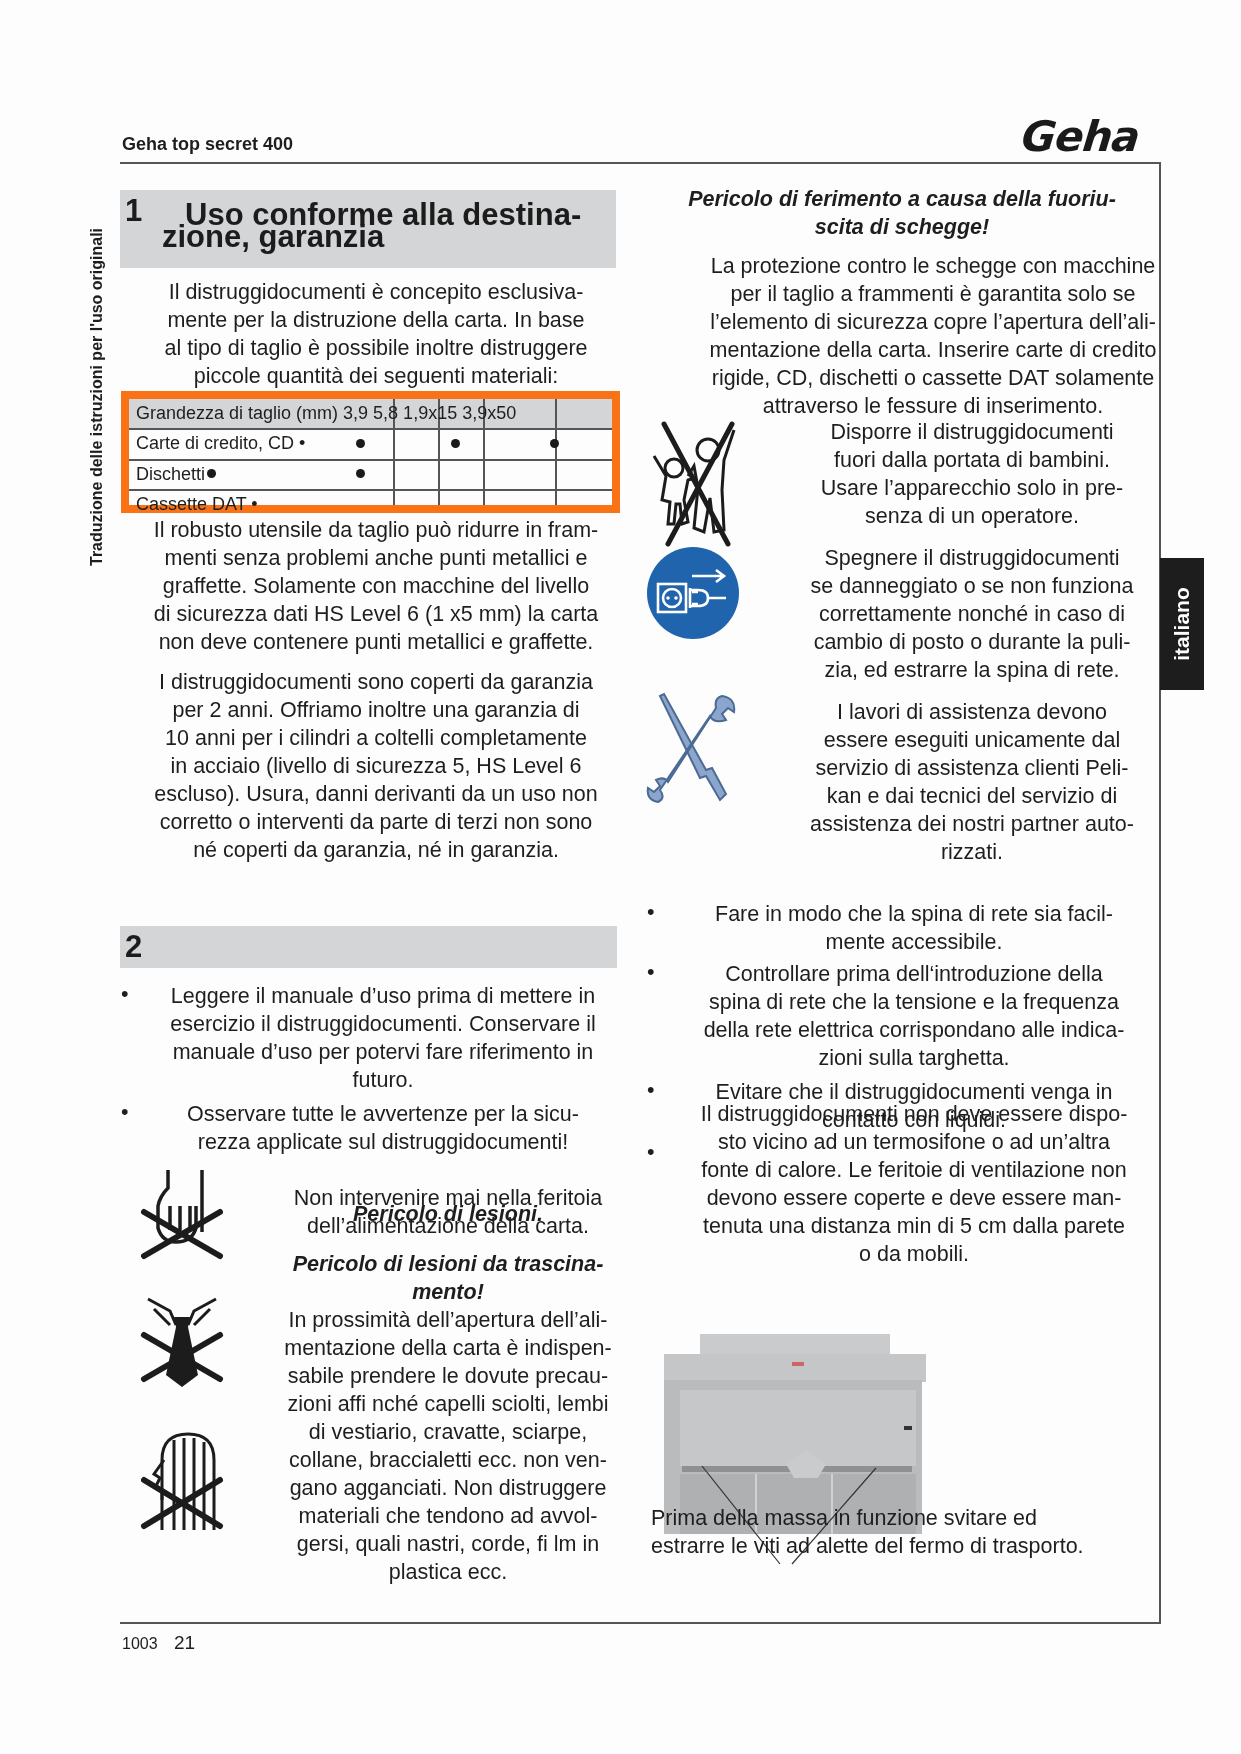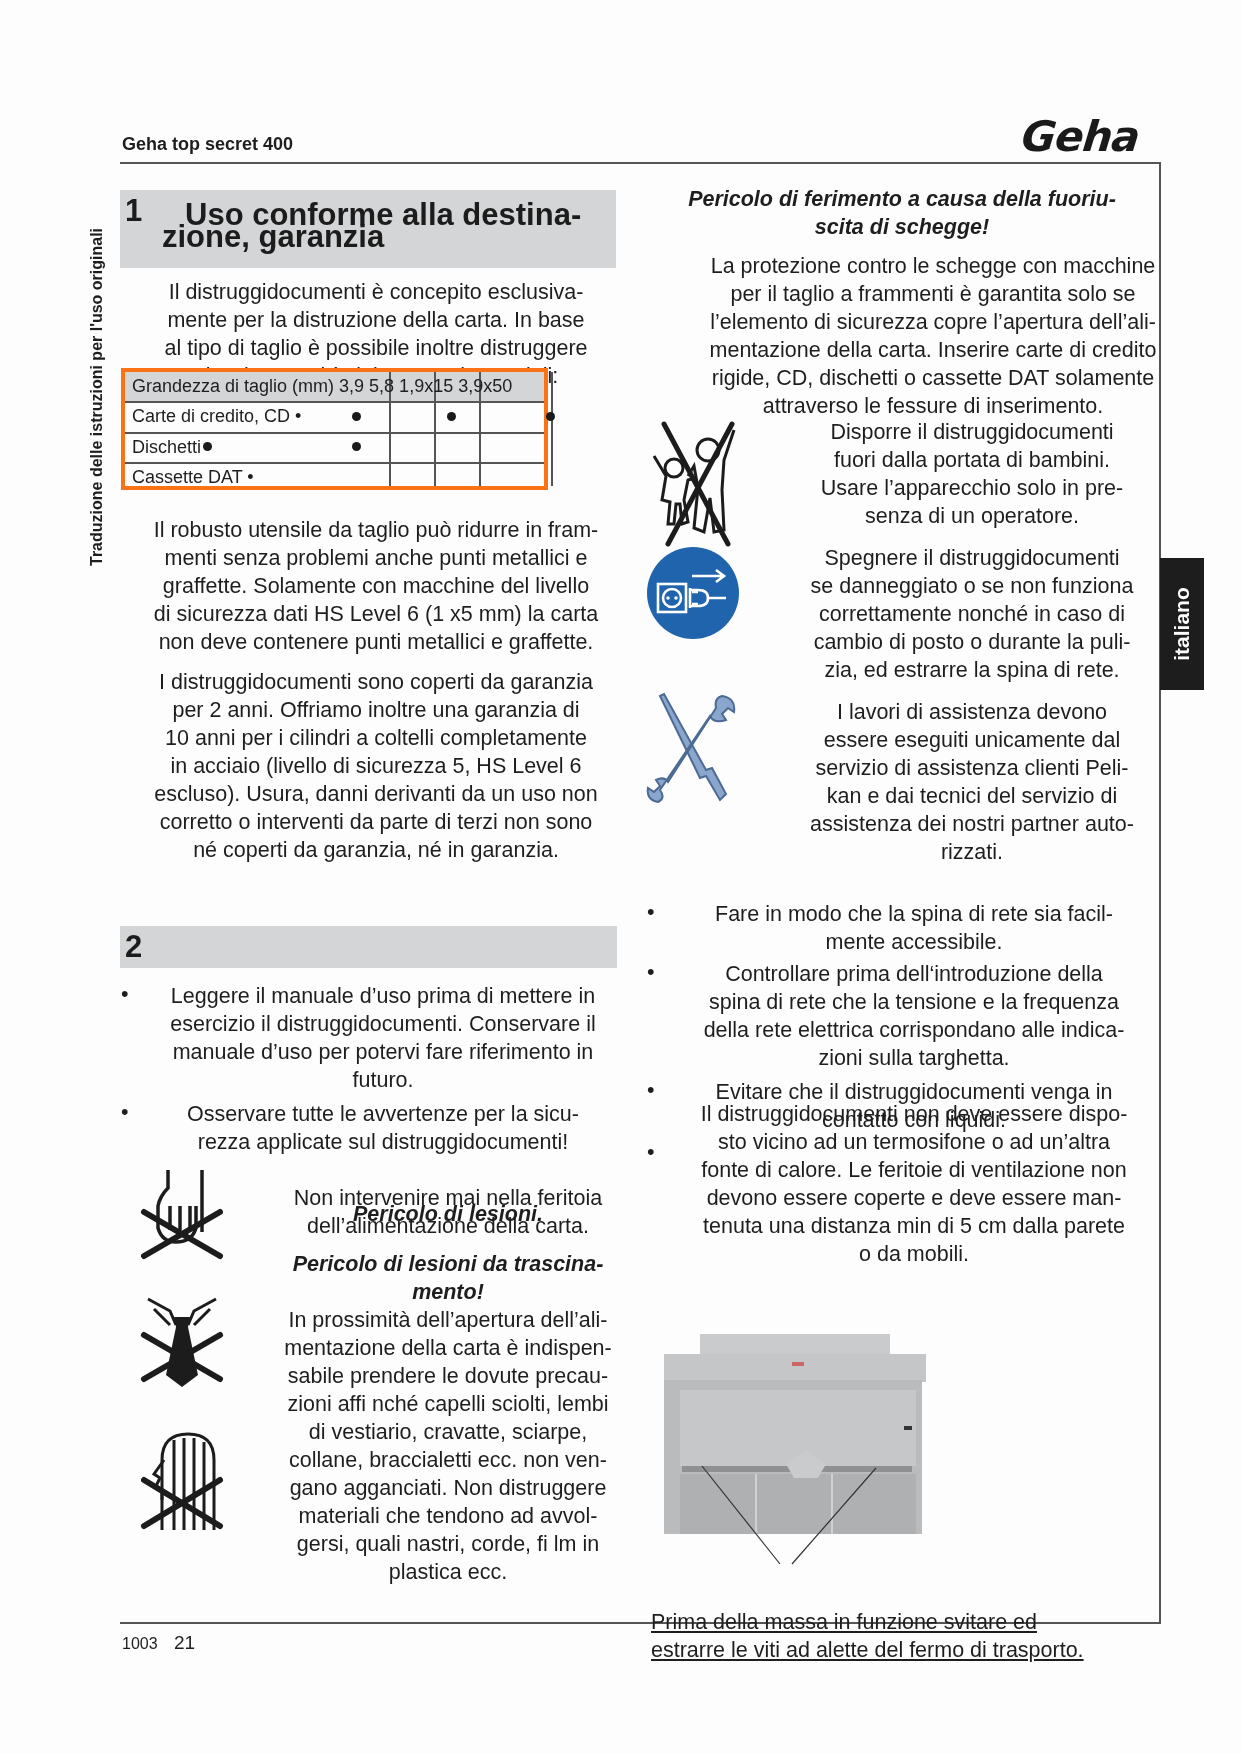--- a/index.html
+++ b/index.html
@@ -13,21 +13,21 @@
   .vline { background:#555; width:2px; }
   .side-text { left:88px; top:566px; width:400px; font-size:16px; font-weight:bold;
                transform-origin:0 0; transform:rotate(-90deg); white-space:nowrap; }
   .lang-tab { left:1160px; top:558px; width:44px; height:132px; background:#1d1d1d; }
   .lang-tab span { position:absolute; left:50%; top:50%; color:#fff; font-size:21px; font-weight:bold;
                    transform:translate(-50%,-50%) rotate(-90deg); white-space:nowrap; }
   .h1box { background:#d3d5d7; }
   .h1 { font-size:31px; font-weight:bold; line-height:37px; color:#1c1c1c; }
   .body { font-size:21.5px; line-height:28px;text-align:center; }
   .para { white-space:pre-line; }
-  .tbl { left:121px; top:368px; width:427px; height:122px; border:4px solid #f97316; box-sizing:border-box; }
+  .tbl { left:121px; top:391px; width:499px; height:122px; border:8px solid #f97316; box-sizing:border-box; }
   .tbl-head { position:absolute; left:0; top:0; right:0; height:30px; background:#d3d5d7; }
   .tbl-h { background:#555; height:1.5px; position:absolute; left:0; right:0; }
   .tbl-v { background:#555; width:1.5px; position:absolute; top:0; bottom:0; }
   .tcell { position:absolute; font-size:18px; white-space:nowrap; }
   .dot { position:absolute; width:9px; height:9px; border-radius:50%; background:#1a1a1a; }
   .bold-it { font-weight:bold; font-style:italic; }
   .bullet { position:absolute; font-size:21.5px; }
   .icon { position:absolute; }
   .caption { font-size:21.5px; line-height:28px; white-space:pre-line; }
   .footer-num { font-size:16px; }
@@ -243,19 +243,19 @@
   <line x1="106" y1="144" x2="106" y2="204" stroke="#cfd1d3" stroke-width="2"></line>
   <line x1="182" y1="144" x2="182" y2="204" stroke="#cfd1d3" stroke-width="2"></line>
   <path d="M136 134 L156 120 L176 134 L168 148 L144 148 Z" fill="#c9cbcd"></path>
   <rect x="142" y="32" width="12" height="4" fill="#c66"></rect>
   <rect x="254" y="96" width="8" height="4" fill="#333"></rect>
   <g stroke="#333" stroke-width="1.2">
     <line x1="52" y1="136" x2="130" y2="234"></line>
     <line x1="226" y1="138" x2="142" y2="234"></line>
   </g>
 </svg>
-<div class="abs caption" style="left:651px; top:1608px; width:500px;text-decoration:underline;">Prima della massa in funzione svitare ed
+<div class="abs caption" style="left:651px; top:1504px; width:500px;">Prima della massa in funzione svitare ed
 estrarre le viti ad alette del fermo di trasporto.</div>
 
 <div class="abs" style="left:122px; top:1632px;">
   <span class="footer-num">1003</span>
   <span class="footer-page" style="margin-left:12px;">21</span>
 </div>
 
 </body></html>

